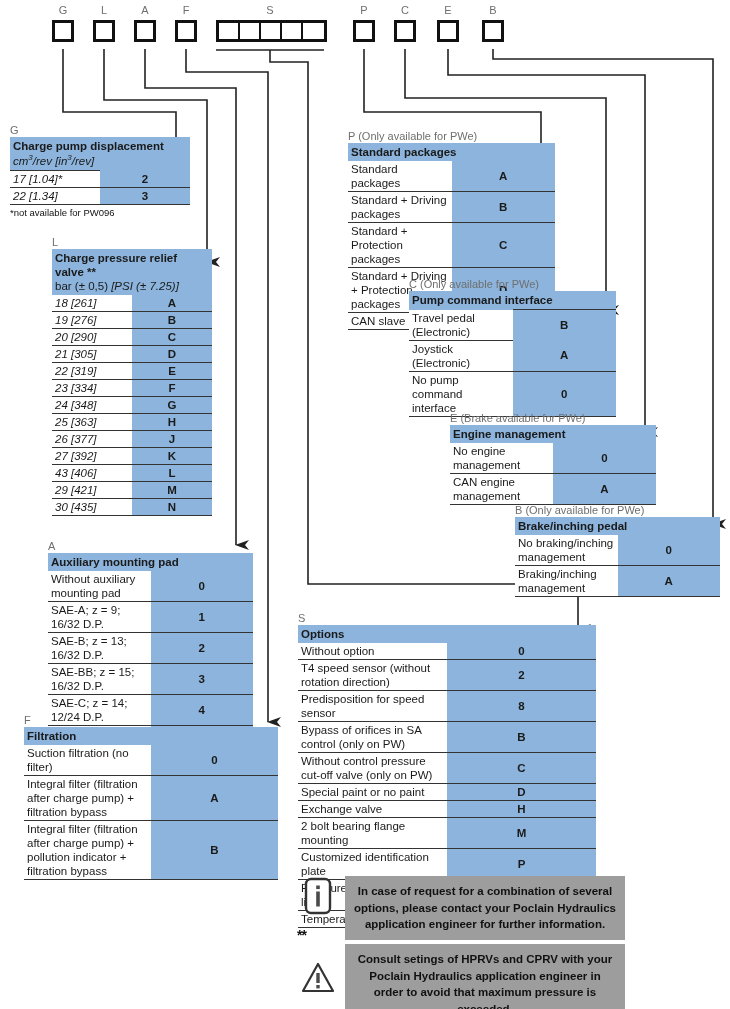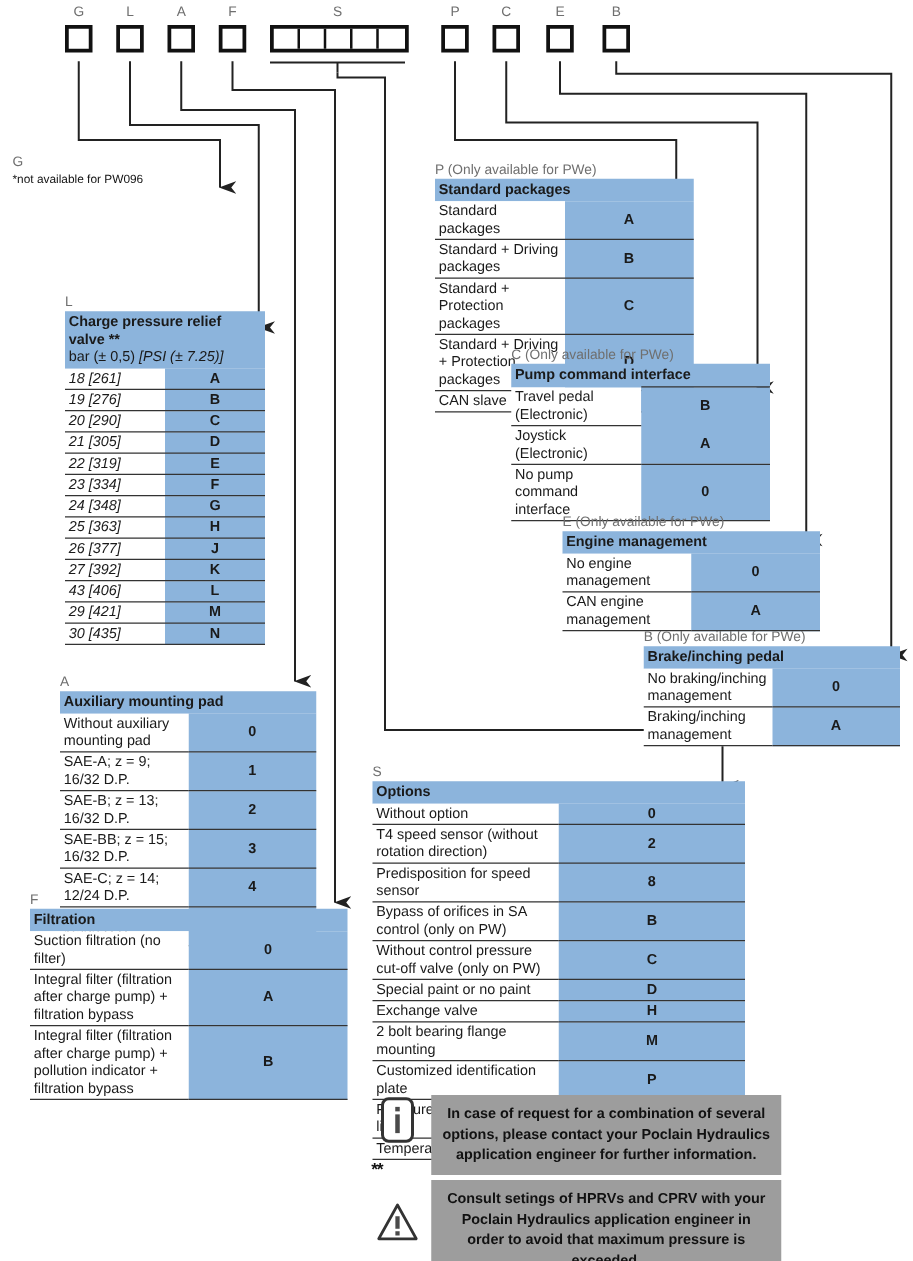--- a/index.html
+++ b/index.html
@@ -196,20 +196,38 @@
     <div class="code-letter">E</div>
     <div class="code-sq" style="top:16px;left:0;"></div>
   </div>
   <div class="codebox-group" style="left:482px;top:4px;width:22px;height:46px;">
     <div class="code-letter">B</div>
     <div class="code-sq" style="top:16px;left:0;"></div>
   </div>
 
   <div class="tbl" style="left:10px;top:124px;width:180px;">
     <div class="tag">G</div>
+    <table class="spec" style="width:180px;">
+      <tbody>
+          <tr class="hdr">
+        <td colspan="2">
+          <span class="hdrtext">Charge pump displacement</span>
+          <span class="hdrsub">cm<sup class="sm">3</sup>/rev [in<sup class="sm">3</sup>/rev]</span>
+        </td>
+      </tr>
+      <tr class="row firstrow">
+        <td class="desc ital">17 [1.04]*</td>
+        <td class="code">2</td>
+      </tr>
+      <tr class="row">
+        <td class="desc ital">22 [1.34]</td>
+        <td class="code">3</td>
+      </tr>
+    </tbody>
+      </table>
     <div class="foot">*not available for PW096</div>
   </div>
 
   <div class="tbl" style="left:52px;top:236px;width:160px;">
     <div class="tag">L</div>
     <table class="spec" style="width:160px;">
       <tbody>
           <tr class="hdr">
         <td colspan="2">
           <span class="hdrtext">Charge pressure relief valve **</span>
@@ -396,21 +414,21 @@
           </tr>
           <tr class="row">
             <td class="desc">No pump command interface</td>
             <td class="code">0</td>
           </tr>
         </tbody>
     </table>
   </div>
 
   <div class="tbl" style="left:450px;top:412px;width:206px;">
-    <div class="tag">E (Only available for PWe)</div>
+    <div class="tag">E (Brake available for PWe)</div>
     <table class="spec" style="width:206px;">
       <tbody>
           <tr class="hdr">
         <td colspan="2">
           <span class="hdrtext">Engine management</span>
         </td>
       </tr>
       </tbody>
         <tbody id="E-body">
           <tr class="row firstrow">

